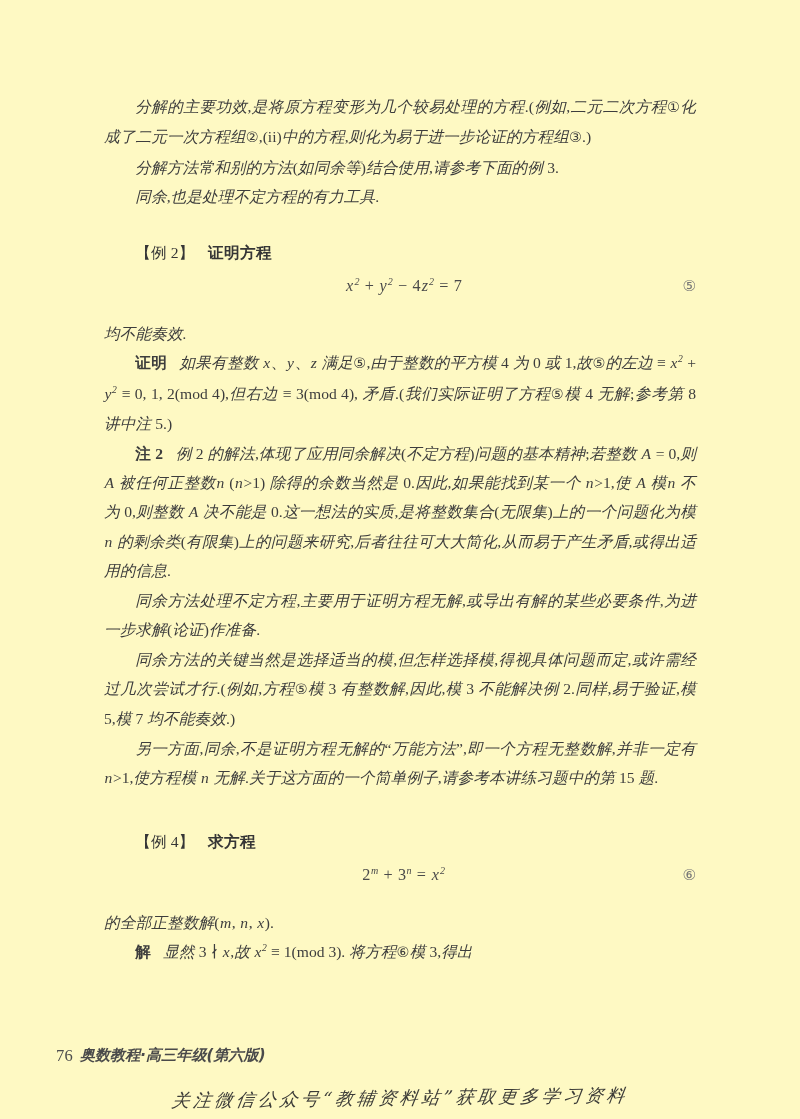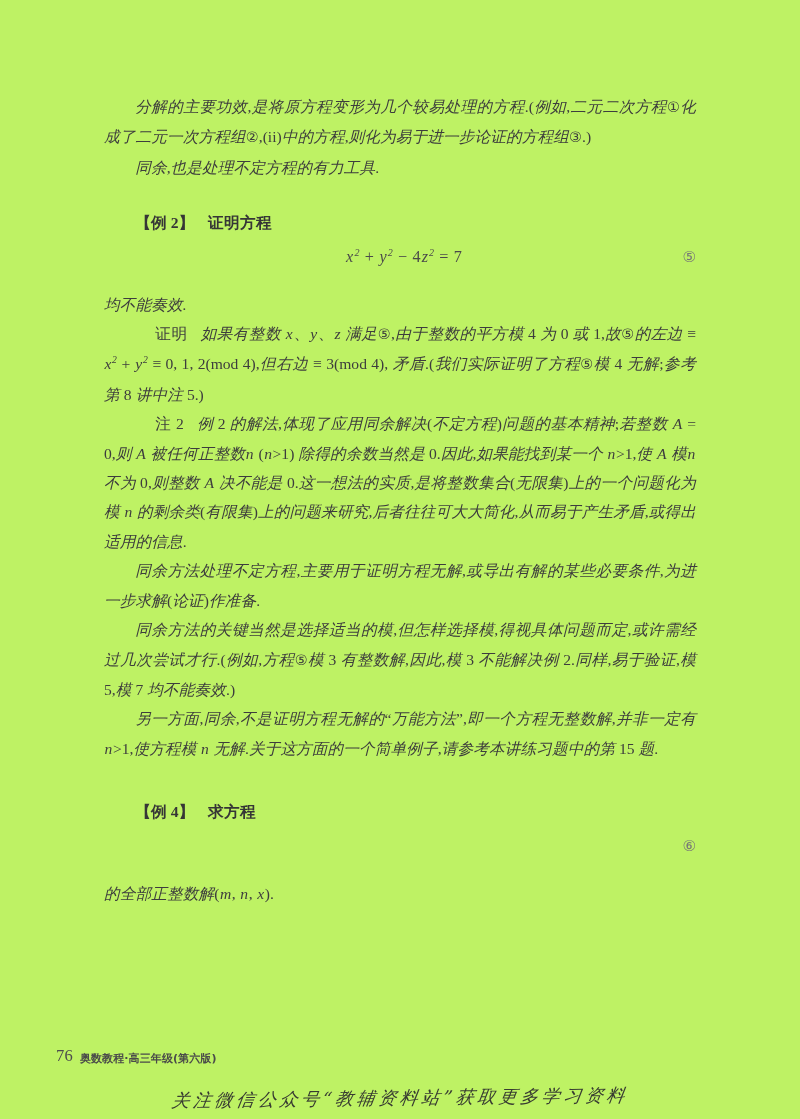--- a/index.html
+++ b/index.html
@@ -16,21 +16,21 @@
     color: #3b3b3b;
     -webkit-font-smoothing: antialiased;
   }
 
   
   .page {
     position: absolute;
     left: 0; top: 0;
     width: 800px;
     height: 1119px;
-    background: #bef264;
+    background: #fef9c3;
   }
 
   .textblock {
     position: absolute;
     left: 104px;
     top: 92px;
     width: 592px;
   }
 
   
@@ -69,37 +69,36 @@
   sup {
     font-size: 0.62em;
     vertical-align: super;
     line-height: 0;
     font-style: italic;
   }
 
   
   .label {
     font-style: normal;
-    font-weight: normal;
+    font-weight: bold;
     font-family: "Liberation Serif", "DejaVu Serif", serif;
     letter-spacing: 0.3px;
-    margin-left: 20px;
   }
 
   
   .exhead {
     font-size: 15.6px;
     line-height: 29.4px;
     margin: 0;
     text-indent: 2em;
     font-style: normal;
     color: #363636;
   }
   .exhead .ex-tag {
-    font-weight: bold;
+    font-weight: normal;
     letter-spacing: 0.2px;
   }
   .exhead .ex-text {
     font-weight: bold;
     margin-left: 0.85em;
     letter-spacing: 0.4px;
   }
 
   
   .eq-row {
@@ -131,36 +130,37 @@
   }
   .vspace-md { height: 26px; }
   .vspace-lg { height: 34px; }
 
   
   .footer {
     position: absolute;
     left: 56px;
     top: 1046px;
     display: flex;
-    align-items: flex-end;
+    align-items: flex-start;
     gap: 7px;
     color: #4a4a4a;
   }
   .footer-pageno {
     font-size: 16.5px;
     font-family: "Liberation Serif", "DejaVu Serif", serif;
     color: #4d4d4d;
     letter-spacing: 0.2px;
   }
   .footer-title {
-    font-size: 11px;
+    font-size: 15px;
     font-weight: bold;
     font-family: "DejaVu Sans", sans-serif;
     color: #4a4a4a;
     letter-spacing: 0.1px;
+    font-style: italic;
   }
 
   
   .watermark {
     position: absolute;
     left: 0;
     right: 0;
     top: 1086px;
     text-align: center;
     font-size: 18px;
@@ -177,20 +177,21 @@
 <body>
 
 <div class="page">
 
   <div class="textblock">
 
     <p class="para"><span>分解的主要功效<span class="up">,</span>是将原方程变形为几个较易处理的方程<span class="up">.(</span>例如<span class="up">,</span>二元二次方程<span class="circ">①</span>化成了二元一次方程组<span class="circ">②</span><span class="up">,(ii)</span>中的方程<span class="up">,</span>则化为易于进一步论证的方程组<span class="circ">③</span><span class="up">.)</span></span></p>
 
 
 
+    <p class="para"><span>分解方法常和别的方法<span class="up">(</span>如同余等<span class="up">)</span>结合使用<span class="up">,</span>请参考下面的例 <span class="up">3.</span></span></p>
 
     <p class="para"><span>同余<span class="up">,</span>也是处理不定方程的有力工具<span class="up">.</span></span></p>
 
     <div class="vspace-md"></div>
 
     <p class="exhead"><span class="ex-tag">【例 2】</span><span class="ex-text">证明方程</span></p>
 
     <div class="eq-row">
       <div class="eq-body"><span class="mi">x</span><sup>2</sup> + <span class="mi">y</span><sup>2</sup> − 4<span class="mi">z</span><sup>2</sup> = 7</div>
       <div class="eq-tag">⑤</div>
@@ -206,25 +207,27 @@
 
     <p class="para"><span>同余方法的关键当然是选择适当的模<span class="up">,</span>但怎样选择模<span class="up">,</span>得视具体问题而定<span class="up">,</span>或许需经过几次尝试才行<span class="up">.(</span>例如<span class="up">,</span>方程<span class="circ">⑤</span>模 <span class="up">3</span> 有整数解<span class="up">,</span>因此<span class="up">,</span>模 <span class="up">3</span> 不能解决例 <span class="up">2.</span>同样<span class="up">,</span>易于验证<span class="up">,</span>模 <span class="up">5,</span>模 <span class="up">7</span> 均不能奏效<span class="up">.)</span></span></p>
 
     <p class="para"><span>另一方面<span class="up">,</span>同余<span class="up">,</span>不是证明方程无解的<span class="up">“</span>万能方法<span class="up">”,</span>即一个方程无整数解<span class="up">,</span>并非一定有 <span class="mi">n</span><span class="up">&gt;1,</span>使方程模 <span class="mi">n</span> 无解<span class="up">.</span>关于这方面的一个简单例子<span class="up">,</span>请参考本讲练习题中的第 <span class="up">15</span> 题<span class="up">.</span></span></p>
 
     <div class="vspace-lg"></div>
 
     <p class="exhead"><span class="ex-tag">【例 4】</span><span class="ex-text">求方程</span></p>
 
     <div class="eq-row">
+      <div class="eq-body">2<sup>m</sup> + 3<sup>n</sup> = <span class="mi">x</span><sup>2</sup></div>
       <div class="eq-tag">⑥</div>
     </div>
 
     <p class="para noindent"><span>的全部正整数解<span class="up">(</span><span class="mi">m</span><span class="up">,</span> <span class="mi">n</span><span class="up">,</span> <span class="mi">x</span><span class="up">).</span></span></p>
 
+    <p class="para"><span class="label">解</span><span>&nbsp;&nbsp;&nbsp;显然 <span class="up">3</span> <span class="up">∤</span> <span class="mi">x</span><span class="up">,</span>故 <span class="mi">x</span><sup>2</sup> <span class="up">≡ 1(mod 3).</span> 将方程<span class="circ">⑥</span>模 <span class="up">3,</span>得出</span></p>
 
   </div>
 
   <div class="footer">
     <span class="footer-pageno">76</span>
     <span class="footer-title">奥数教程·高三年级(第六版)</span>
   </div>
 
   <div class="watermark">关注微信公众号“教辅资料站”获取更多学习资料</div>
 

